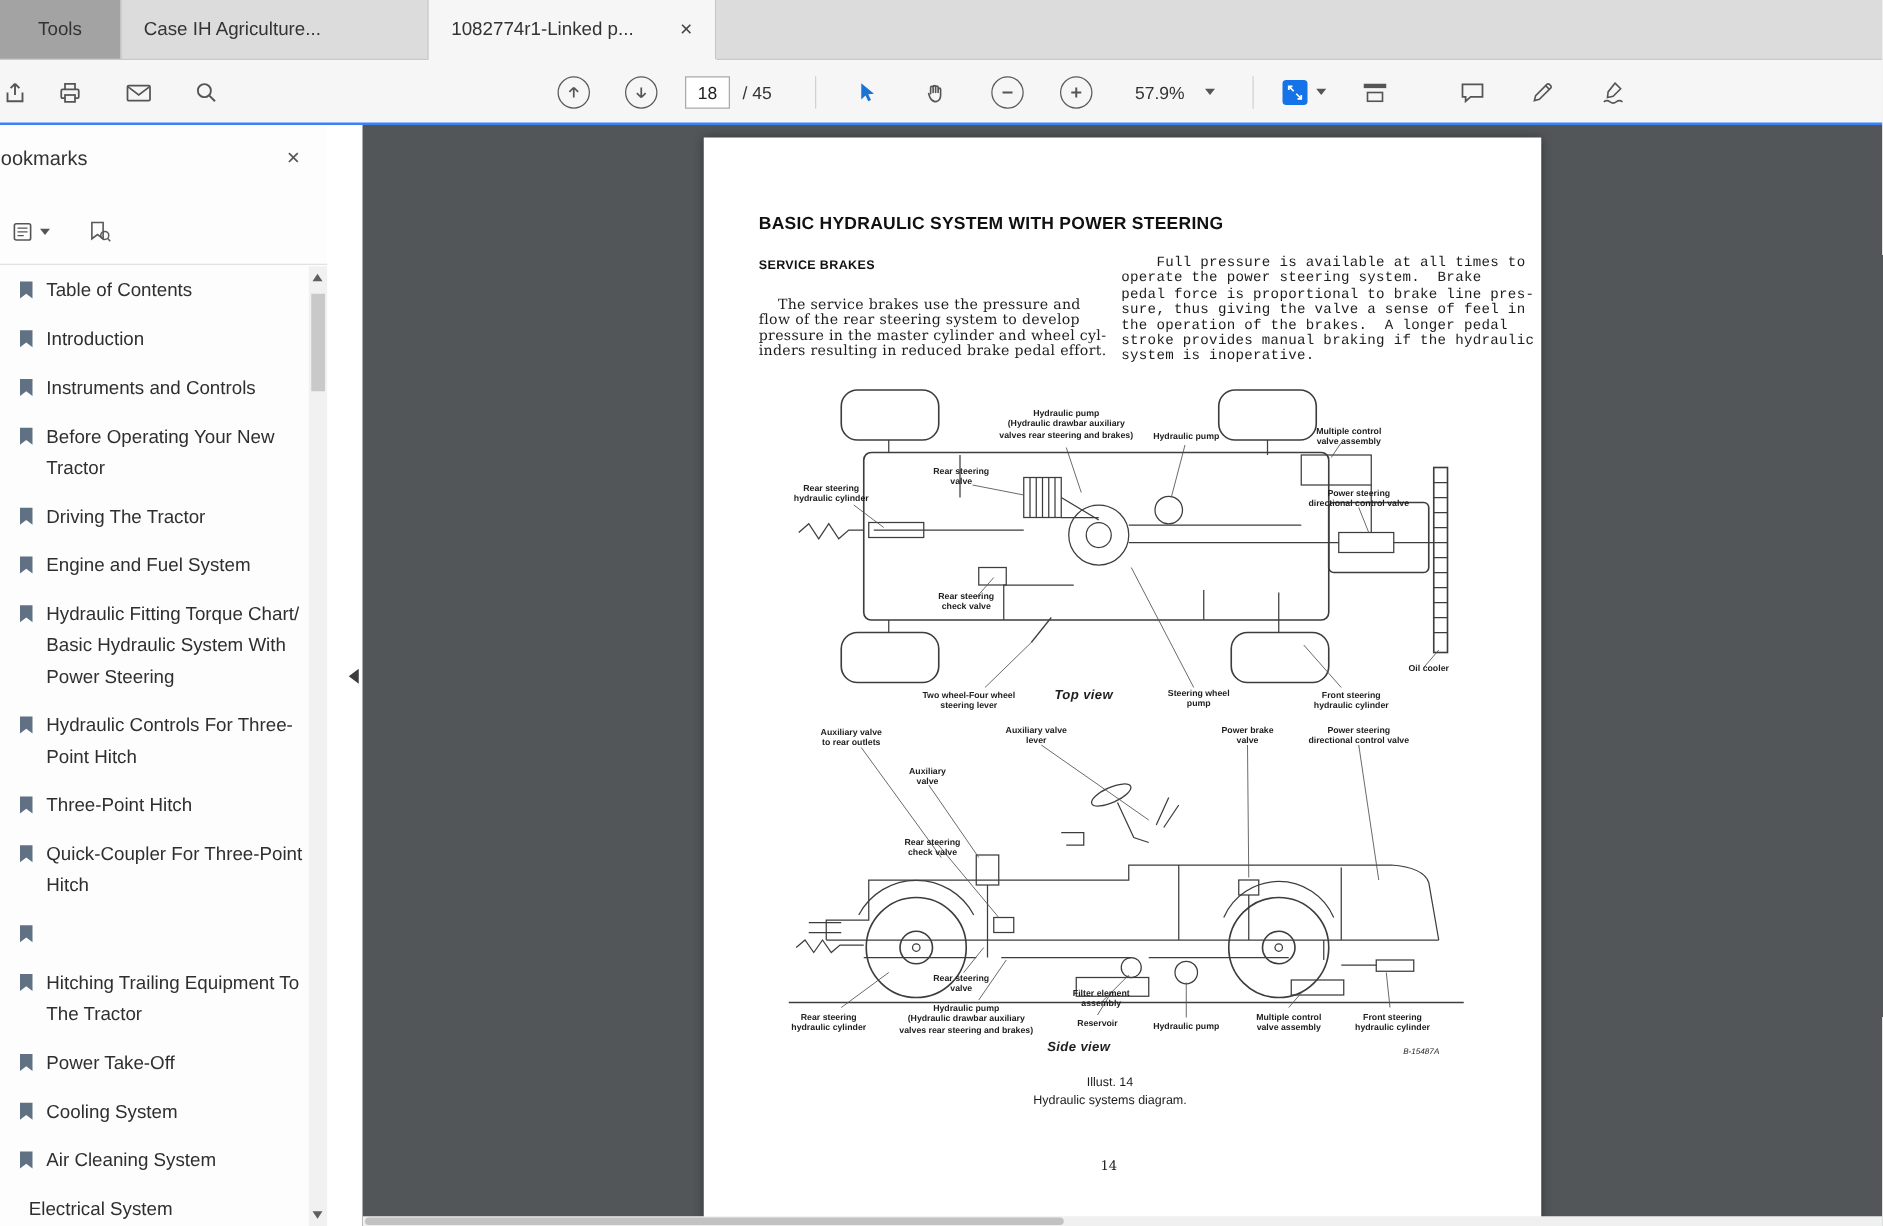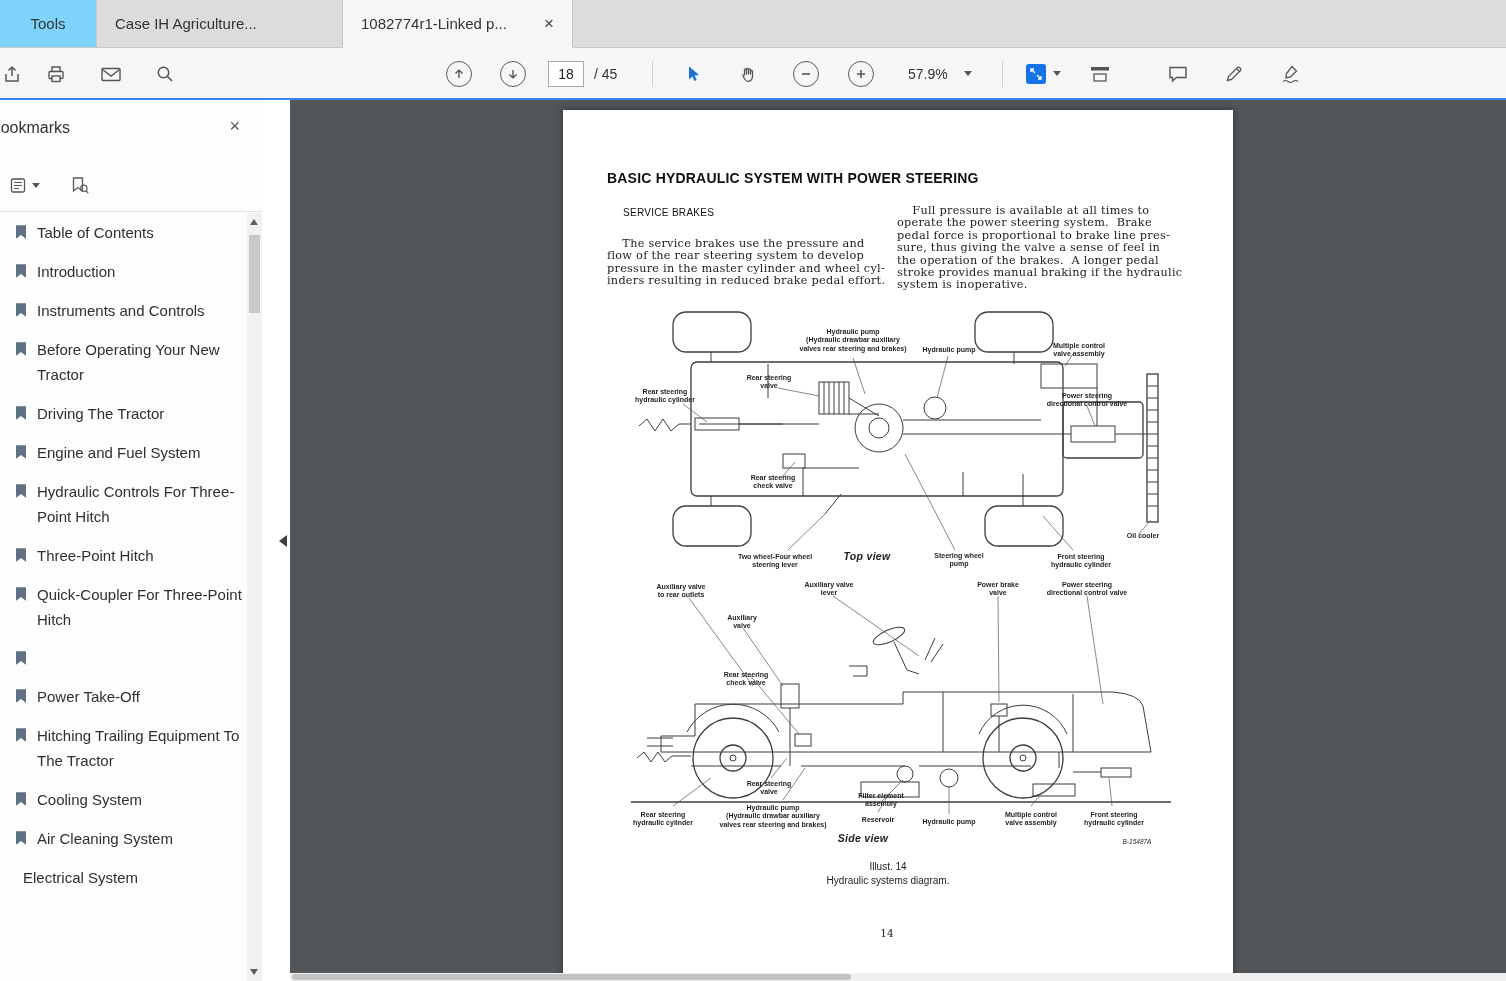--- a/index.html
+++ b/index.html
@@ -3,21 +3,21 @@
 <meta charset="utf-8">
 <style>
   * { margin:0; padding:0; box-sizing:border-box; }
   html,body { background:#e9e9e9; }
   body { font-family:"Liberation Sans", sans-serif; }
   .app { position:relative; width:1506px; height:981px; background:#fff; overflow:hidden; }
 
   
   .tabbar { position:absolute; top:0; left:0; right:0; height:48px; background:#dcdcdc; display:flex; border-bottom:1px solid #c9c9c9;}
   .tab { display:flex; align-items:center; padding:0 18px; font-size:15px; color:#333; border-right:1px solid #c6c6c6; }
-  .tab-tools { width:97px; justify-content:center; background:#7dd3fc; }
+  .tab-tools { width:97px; justify-content:center; background:#a3a3a3; }
   .tab-doc { width:246px; }
   .tab-active { width:230px; background:#f6f6f6; justify-content:space-between; border-bottom:1px solid #f6f6f6; margin-bottom:-1px;}
   .tab-close { margin-left:12px; font-size:17px; color:#444; line-height:1; }
 
   
   .toolbar { position:absolute; top:48px; left:0; right:0; height:52px; background:#f6f6f6; border-bottom:2px solid #3b82f6; }
   .tb-left, .tb-center, .tb-right { position:absolute; top:0; height:51px; display:flex; align-items:center; }
   .tb-left { left:0; }
   .tb-center { left:446px; }
   .tb-right { left:1167px; }
@@ -53,24 +53,24 @@
   .collapse-btn { position:absolute; right:3px; top:50%; transform:translateY(-50%); width:0; height:0; border-top:6px solid transparent; border-bottom:6px solid transparent; border-right:8px solid #3d3d3d; }
 
   
   .canvas { position:absolute; left:290px; right:0; top:0; bottom:0; background:#525659; overflow:hidden; }
   .hscroll { position:absolute; left:0; right:0; bottom:0; height:8px; background:#f0f0f0; }
   .hthumb { position:absolute; left:2px; top:1px; bottom:1px; width:46%; background:#c2c2c2; border-radius:4px; }
 
   
   .page { position:absolute; left:273px; top:10px; width:670px; height:1500px; background:#fff; box-shadow:0 0 8px rgba(0,0,0,.4); }
   .pg-title { position:absolute; left:44px; top:60px; font-size:14px; font-weight:bold; letter-spacing:.2px; color:#101010; }
-  .pg-sec { position:absolute; left:60px; top:97px; font-size:10px; font-weight:normal; letter-spacing:.3px; color:#101010;text-align:right; }
+  .pg-sec { position:absolute; left:44px; top:97px; font-size:10px; font-weight:bold; letter-spacing:.3px; color:#101010;text-align:right; }
   .pg-col { position:absolute; font-family:"DejaVu Serif", serif; font-size:11.3px; line-height:12.4px; letter-spacing:.25px; color:#1c1c1c; white-space:pre; }
   .col-left { left:44px; top:128px; }
-  .col-right { left:334px; top:95px; }
+  .col-right { left:334px; top:95px;font-family:Liberation Mono, monospace; }
   .diagram { position:absolute; left:40px; top:196px; width:600px; height:545px; }
   .diagram svg { position:absolute; left:0; top:0; }
   .dlabel { position:absolute; transform:translateX(-50%); font-size:7px; font-weight:bold; line-height:1.18; text-align:center; color:#1e1e1e; white-space:pre-line; }
   .dcap { font-size:10.5px; letter-spacing:.3px;font-style:italic; }
   .dref { font-weight:normal; font-style:italic; font-size:6.5px; }
   .pg-caption { position:absolute; left:235px; top:750px; width:180px; text-align:center; font-family:Liberation Sans, sans-serif; font-size:10px; line-height:14px; color:#1c1c1c; }
   .pg-num { position:absolute; left:300px; top:817px; width:48px; text-align:center; font-family:"DejaVu Serif", serif; font-size:10.5px; color:#1c1c1c; }
 </style>
 </head>
 <body>
@@ -249,20 +249,26 @@
           <div class="bm-item">
             <span class="bm-icon"><svg width="14" height="16" viewBox="0 0 14 16">
                 <path d="M2 1.2h10v13.6l-5-3.9-5 3.9z" fill="#5f7183"></path>
               </svg></span>
             <span class="bm-label">Engine and Fuel System</span>
           </div>
           <div class="bm-item">
             <span class="bm-icon"><svg width="14" height="16" viewBox="0 0 14 16">
                 <path d="M2 1.2h10v13.6l-5-3.9-5 3.9z" fill="#5f7183"></path>
               </svg></span>
+            <span class="bm-label">Hydraulic Fitting Torque Chart/ Basic Hydraulic System With Power Steering</span>
+          </div>
+          <div class="bm-item">
+            <span class="bm-icon"><svg width="14" height="16" viewBox="0 0 14 16">
+                <path d="M2 1.2h10v13.6l-5-3.9-5 3.9z" fill="#5f7183"></path>
+              </svg></span>
             <span class="bm-label">Hydraulic Controls For Three-Point Hitch</span>
           </div>
           <div class="bm-item">
             <span class="bm-icon"><svg width="14" height="16" viewBox="0 0 14 16">
                 <path d="M2 1.2h10v13.6l-5-3.9-5 3.9z" fill="#5f7183"></path>
               </svg></span>
             <span class="bm-label">Three-Point Hitch</span>
           </div>
           <div class="bm-item">
             <span class="bm-icon"><svg width="14" height="16" viewBox="0 0 14 16">
@@ -272,27 +278,27 @@
           </div>
           <div class="bm-item">
             <span class="bm-icon"><svg width="14" height="16" viewBox="0 0 14 16">
                 <path d="M2 1.2h10v13.6l-5-3.9-5 3.9z" fill="#5f7183"></path>
               </svg></span>
           </div>
           <div class="bm-item">
             <span class="bm-icon"><svg width="14" height="16" viewBox="0 0 14 16">
                 <path d="M2 1.2h10v13.6l-5-3.9-5 3.9z" fill="#5f7183"></path>
               </svg></span>
+            <span class="bm-label">Hitching Trailing Equipment To The Tractor</span>
+          </div>
+          <div class="bm-item">
+            <span class="bm-icon"><svg width="14" height="16" viewBox="0 0 14 16">
+                <path d="M2 1.2h10v13.6l-5-3.9-5 3.9z" fill="#5f7183"></path>
+              </svg></span>
             <span class="bm-label">Power Take-Off</span>
-          </div>
-          <div class="bm-item">
-            <span class="bm-icon"><svg width="14" height="16" viewBox="0 0 14 16">
-                <path d="M2 1.2h10v13.6l-5-3.9-5 3.9z" fill="#5f7183"></path>
-              </svg></span>
-            <span class="bm-label">Hitching Trailing Equipment To The Tractor</span>
           </div>
           <div class="bm-item">
             <span class="bm-icon"><svg width="14" height="16" viewBox="0 0 14 16">
                 <path d="M2 1.2h10v13.6l-5-3.9-5 3.9z" fill="#5f7183"></path>
               </svg></span>
             <span class="bm-label">Cooling System</span>
           </div>
           <div class="bm-item">
             <span class="bm-icon"><svg width="14" height="16" viewBox="0 0 14 16">
                 <path d="M2 1.2h10v13.6l-5-3.9-5 3.9z" fill="#5f7183"></path>

